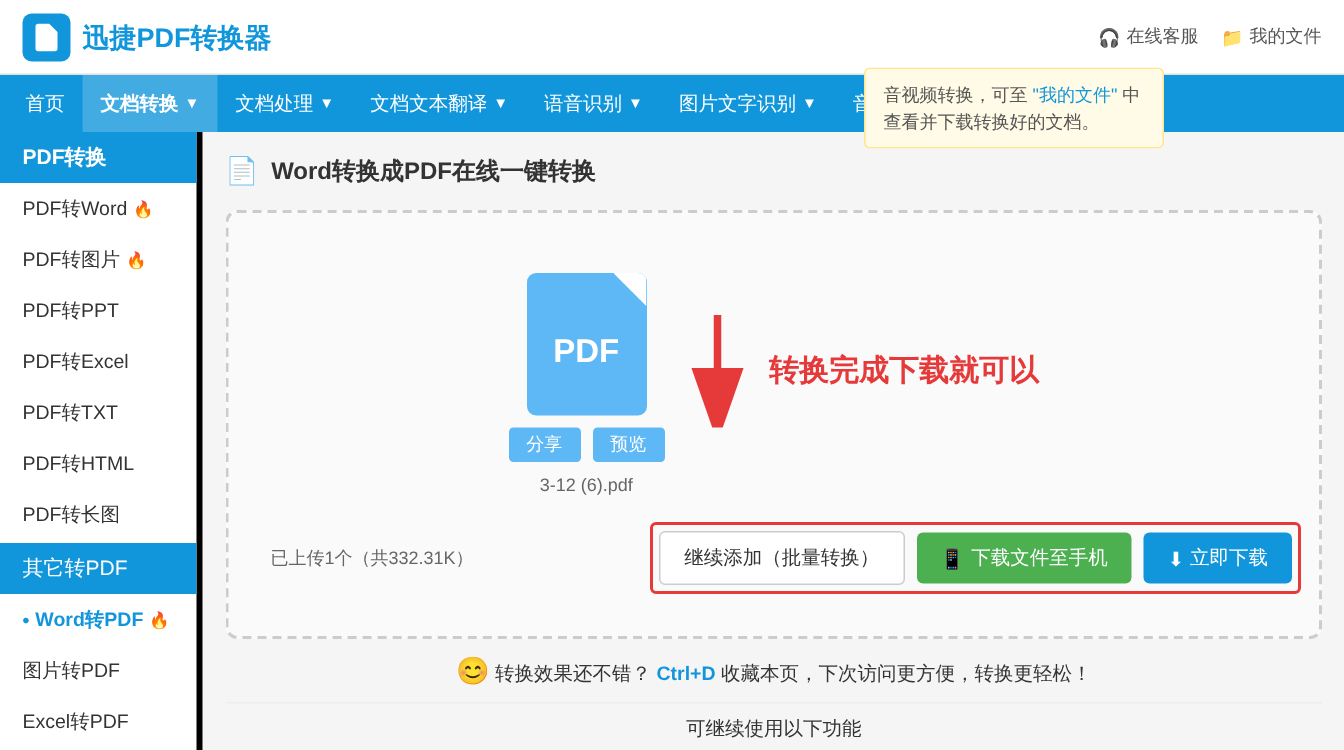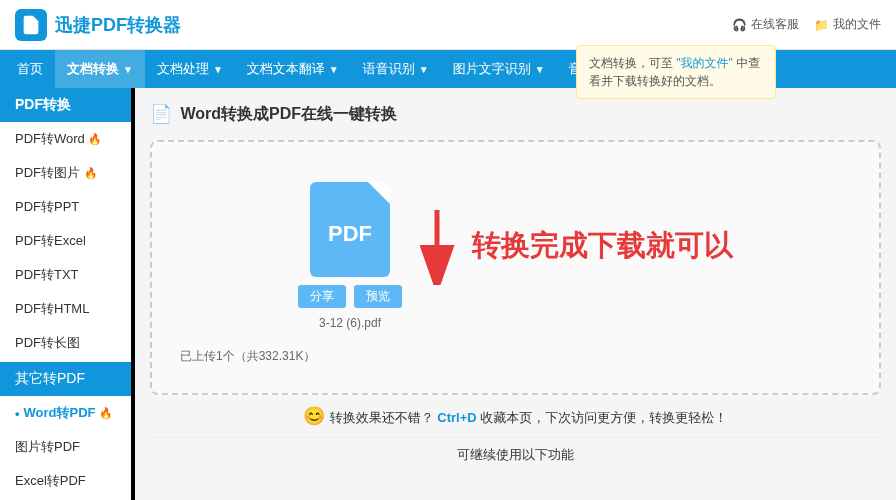--- a/index.html
+++ b/index.html
@@ -42,21 +42,21 @@
     
     .upload-zone { border: 2px dashed #ccc; border-radius: 8px; background: #fafafa; min-height: 250px; display: flex; flex-direction: column; align-items: center; justify-content: flex-start; padding: 20px; position: relative; }
     .file-preview { display: flex; flex-direction: column; align-items: center; gap: 8px; margin-top: 20px; }
     .file-actions { display: flex; gap: 8px; }
     .action-btn { padding: 3px 12px; border-radius: 3px; font-size: 12px; cursor: pointer; border: none; }
     .share-btn { background: #5db8f5; color: white; }
     .preview-btn { background: #5db8f5; color: white; }
     .file-name { font-size: 12px; color: #666; }
 
     
-    .completion-text { font-size: 29px; font-weight: bold; color: #e63939; white-space: nowrap; }
+    .completion-text { font-size: 20px; font-weight: bold; color: #e63939; white-space: nowrap; }
 
     
     .bottom-bar { display: flex; align-items: center; justify-content: space-between; margin-top: 10px; padding: 8px 0; }
     .file-info { font-size: 12px; color: #666; }
     .action-buttons { display: flex; gap: 8px; align-items: center; border: 2px solid #e63939; border-radius: 4px; padding: 4px; }
     .continue-btn { background: white; border: 1px solid #ccc; color: #333; padding: 8px 16px; border-radius: 4px; cursor: pointer; font-size: 13px; white-space: nowrap; }
     .phone-btn { background: #4caf50; border: none; color: white; padding: 8px 16px; border-radius: 4px; cursor: pointer; font-size: 13px; display: flex; align-items: center; gap: 4px; white-space: nowrap; }
     .download-btn { background: #1296db; border: none; color: white; padding: 8px 16px; border-radius: 4px; cursor: pointer; font-size: 13px; display: flex; align-items: center; gap: 4px; white-space: nowrap; }
 
     
@@ -90,21 +90,21 @@
       <span>🎧</span>
       <span>在线客服</span>
     </div>
     <div class="header-btn">
       <span>📁</span>
       <span>我的文件</span>
     </div>
   </div>
 
   <div class="tooltip-popup">
-    <span>文档转换，可至</span>
+    <span>音视频转换，可至</span>
     <a>"我的文件"</a>
     <span>中查看并下载转换好的文档。</span>
   </div>
 </div>
 
 <div class="nav">
   <div class="nav-item">
     <span>首页</span>
   </div>
   <div class="nav-item active">
@@ -209,20 +209,31 @@
             </defs>
             <line x1="25" y1="5" x2="25" y2="65" stroke="#e63939" stroke-width="5" marker-end="url(#arrowhead)"></line>
           </svg>
         </div>
 
         <div class="completion-text">转换完成下载就可以</div>
       </div>
 
       <div class="bottom-bar" style="width:100%;margin-left:16px;">
         <div class="file-info">已上传1个（共332.31K）</div>
+        <div class="action-buttons">
+          <button class="continue-btn">继续添加（批量转换）</button>
+          <button class="phone-btn">
+            <span>📱</span>
+            <span>下载文件至手机</span>
+          </button>
+          <button class="download-btn">
+            <span>⬇</span>
+            <span>立即下载</span>
+          </button>
+        </div>
       </div>
     </div>
 
     <div class="promo-row">
       <span class="emoji">😊</span>
       <span>转换效果还不错？</span>
       <strong>Ctrl+D</strong>
       <span>收藏本页，下次访问更方便，转换更轻松！</span>
     </div>
 

